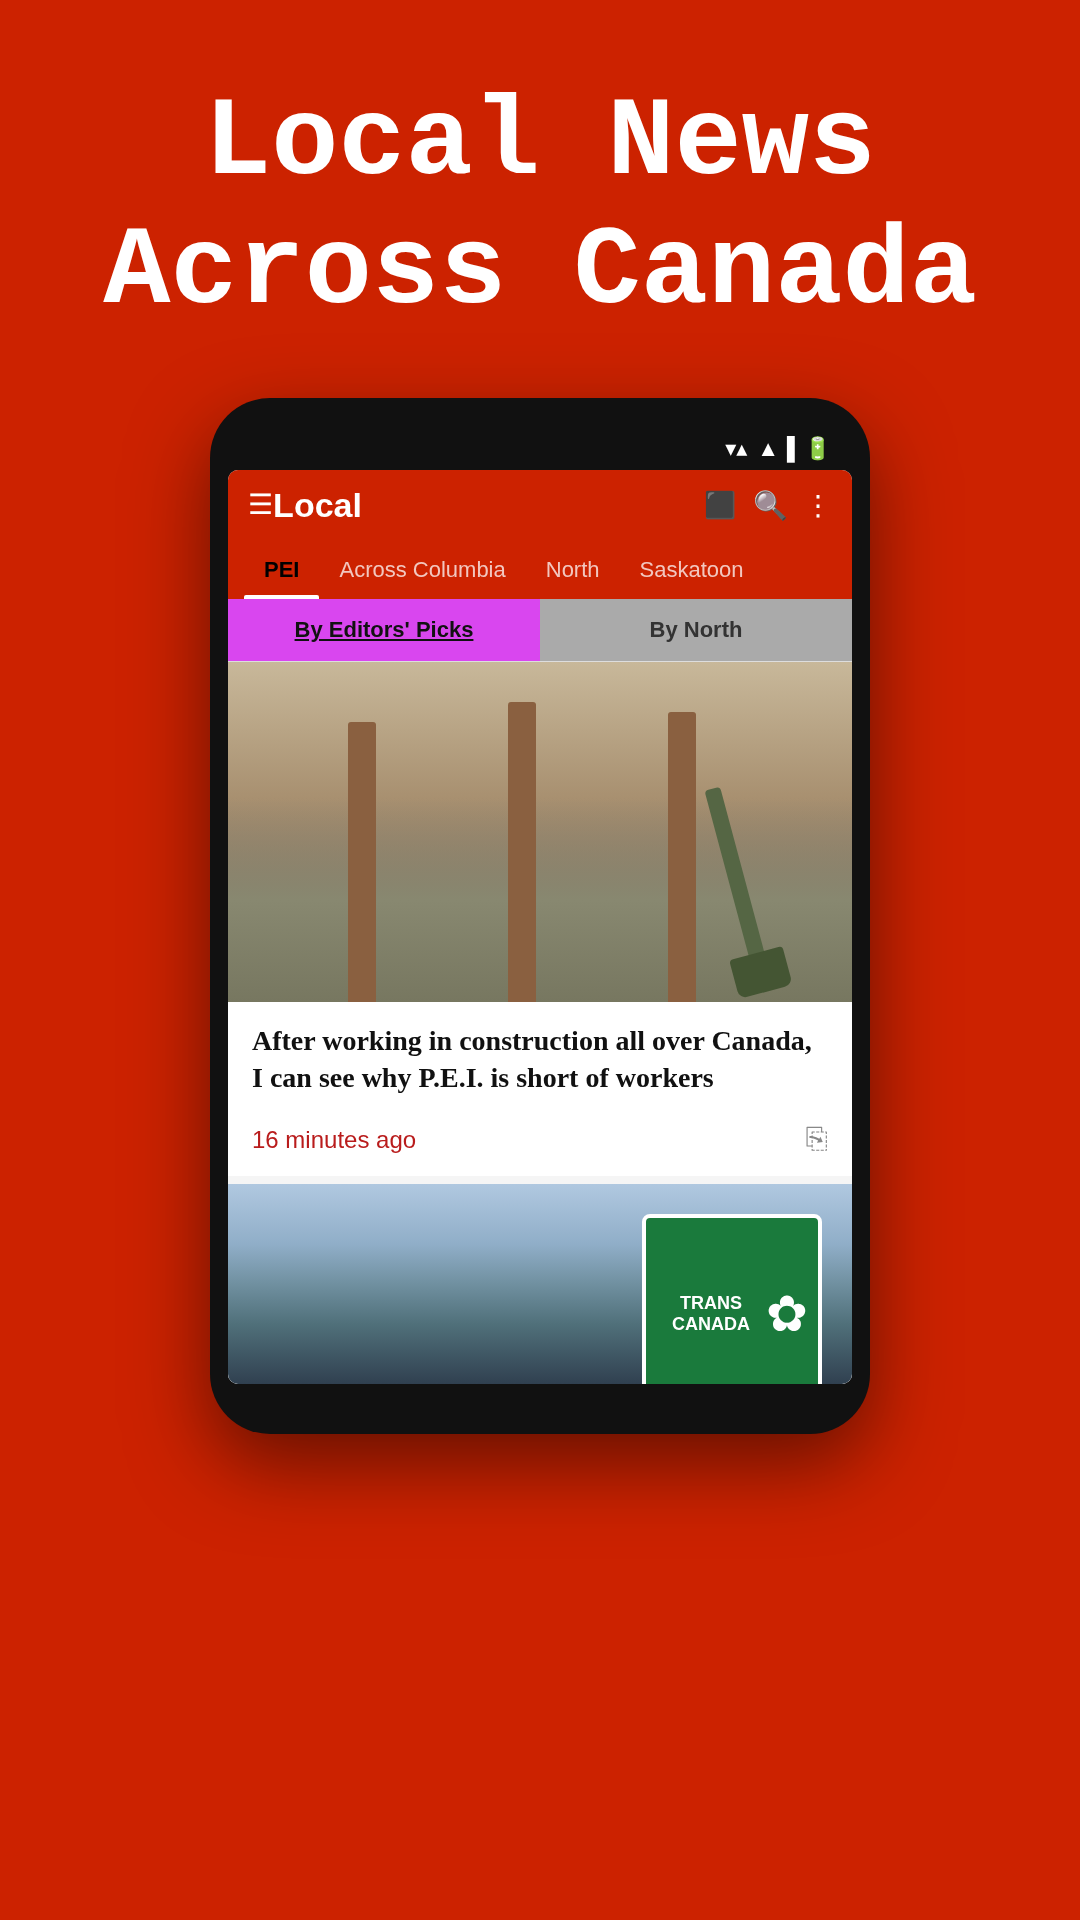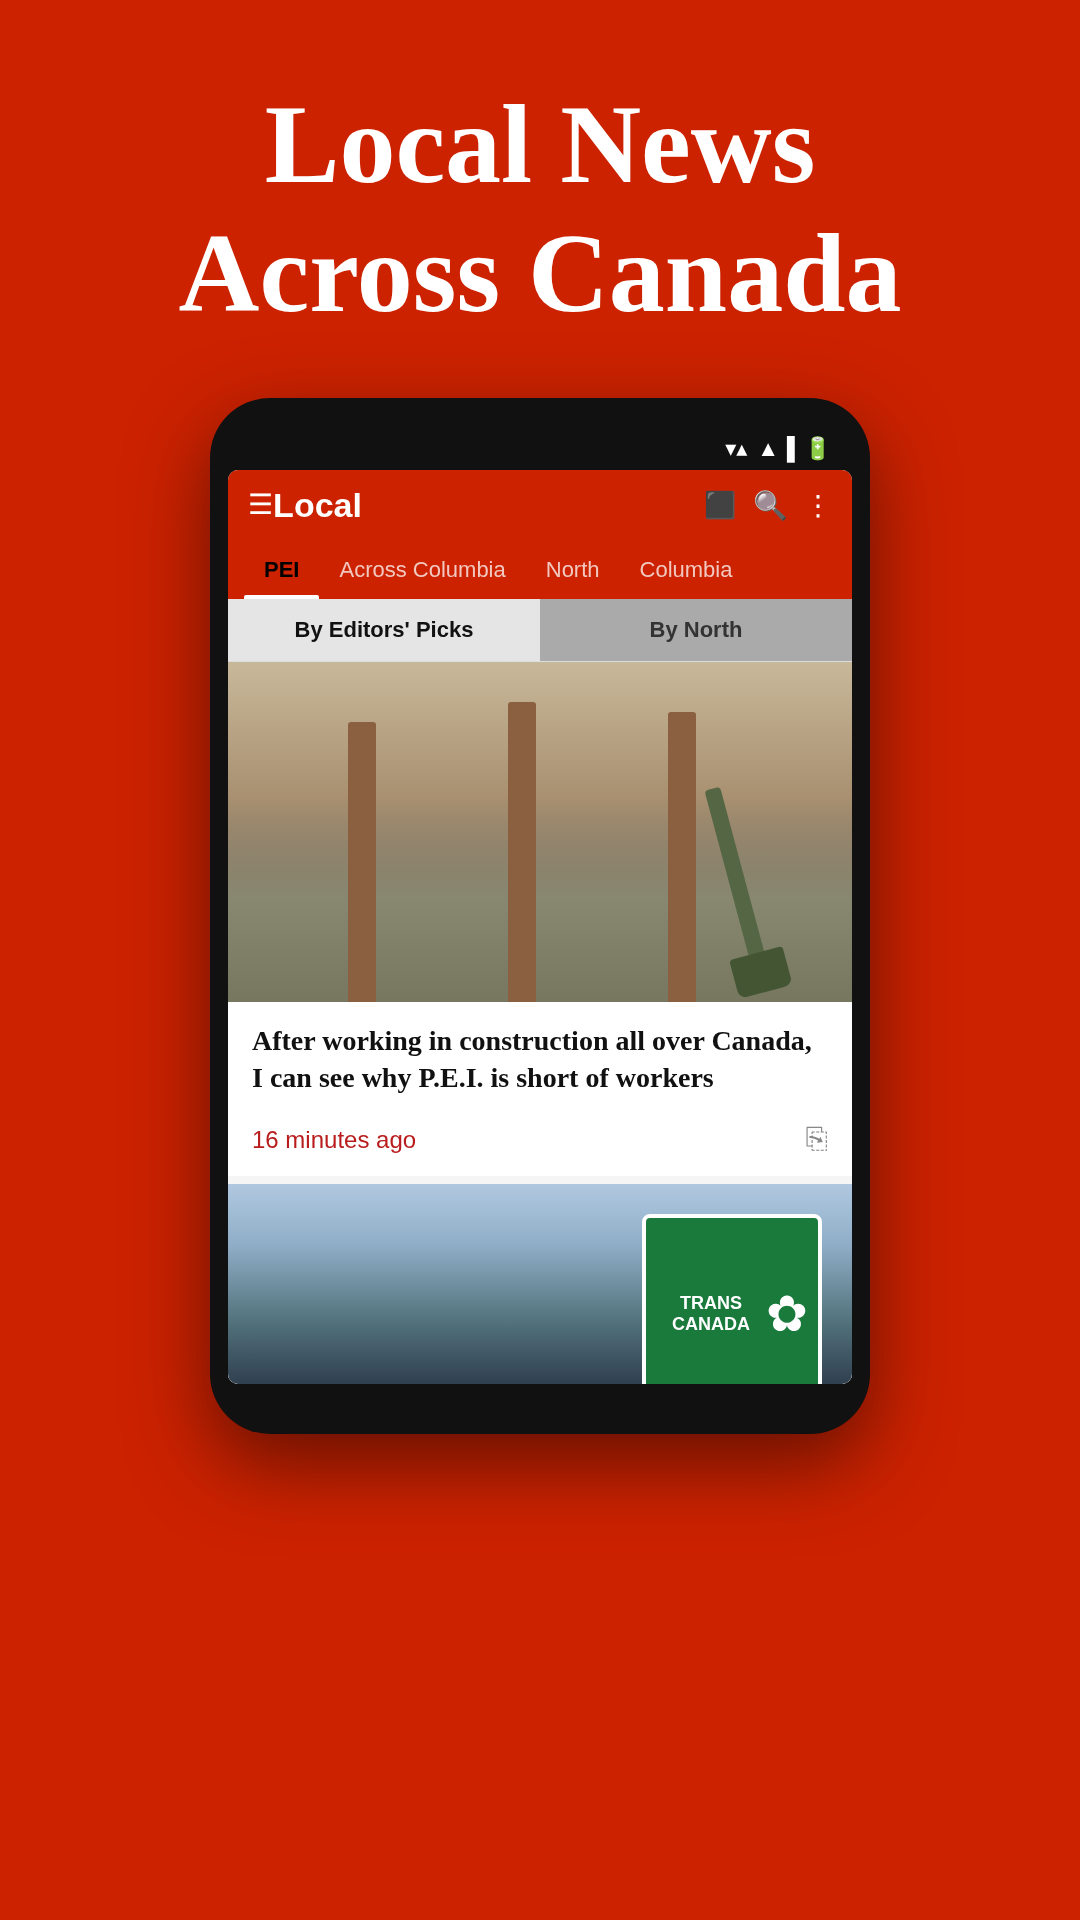--- a/index.html
+++ b/index.html
@@ -17,21 +17,21 @@
     .hero-text {
       text-align: center;
       padding-top: 80px;
       padding-bottom: 60px;
       color: white;
     }
     .hero-text h1 {
       font-size: 112px;
       font-weight: 800;
       line-height: 1.15;
-      font-family: Liberation Serif, serif;
+      font-family: Liberation Mono, monospace;
     }
 
     
     .phone-wrapper {
       display: flex;
       justify-content: center;
       align-items: flex-start;
     }
     .phone {
       width: 660px;
@@ -139,22 +139,23 @@
       padding: 18px 10px;
       text-align: center;
       font-size: 22px;
       font-family: Arial, sans-serif;
       font-weight: bold;
       cursor: pointer;
       border: none;
       outline: none;
     }
     .sort-btn.active {
-      background: #e5e5e5;
+      background: #d946ef;
       color: #111;
+      text-decoration: underline;
     }
     .sort-btn.inactive {
       background: #aaa;
       color: #333;
     }
 
     
     .news-card {
       background: white;
       margin-bottom: 8px;
@@ -317,21 +318,21 @@
           <span class="header-icon" style="font-size:26px;">⬛</span>
           <span class="header-icon">🔍</span>
           <span class="header-icon">⋮</span>
         </div>
       </div>
 
       <div class="tab-bar">
         <div class="tab-item active">PEI</div>
         <div class="tab-item">Across Columbia</div>
         <div class="tab-item">North</div>
-        <div class="tab-item">Columbia</div>
+        <div class="tab-item">Saskatoon</div>
       </div>
 
       <div class="sort-bar">
         <button class="sort-btn active">By Editors' Picks</button>
         <button class="sort-btn inactive">By North</button>
       </div>
 
       <div class="news-card">
         <div class="news-image">
           <div class="construction-scene">

